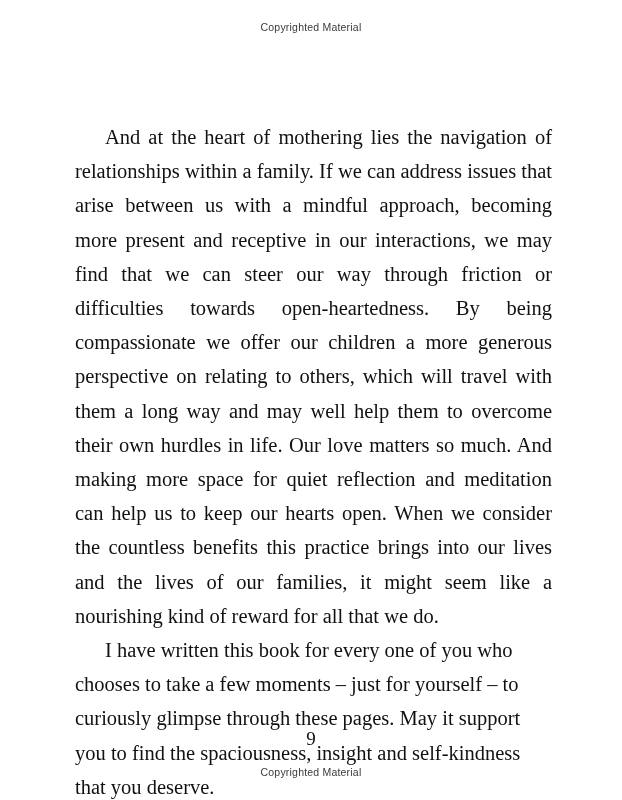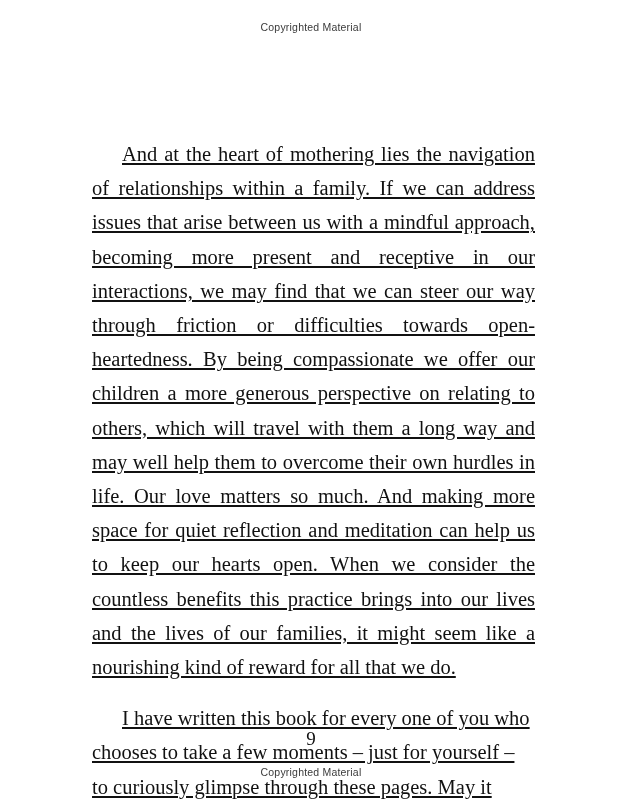--- a/index.html
+++ b/index.html
@@ -34,28 +34,27 @@
   .watermark.top { top: 21px; }
   .watermark.bottom { top: 766px; }
 
   .body-text {
     position: absolute;
     left: 75px;
     top: 120px;
     width: 477px;
   }
   .para {
-    margin: 17px;
+    margin: 0;
     font-size: 20.5px;
     line-height: 34.2px;
     text-align: justify;
     text-indent: 30px;
     color: #111111;
     font-family: "Liberation Serif", serif;
-    text-decoration: underline;
     -webkit-font-smoothing: antialiased;
   }
   .para + .para {
     margin-top: 0;
   }
   .para.last {
     text-align: left;
   }
   .folio {
     position: absolute;

